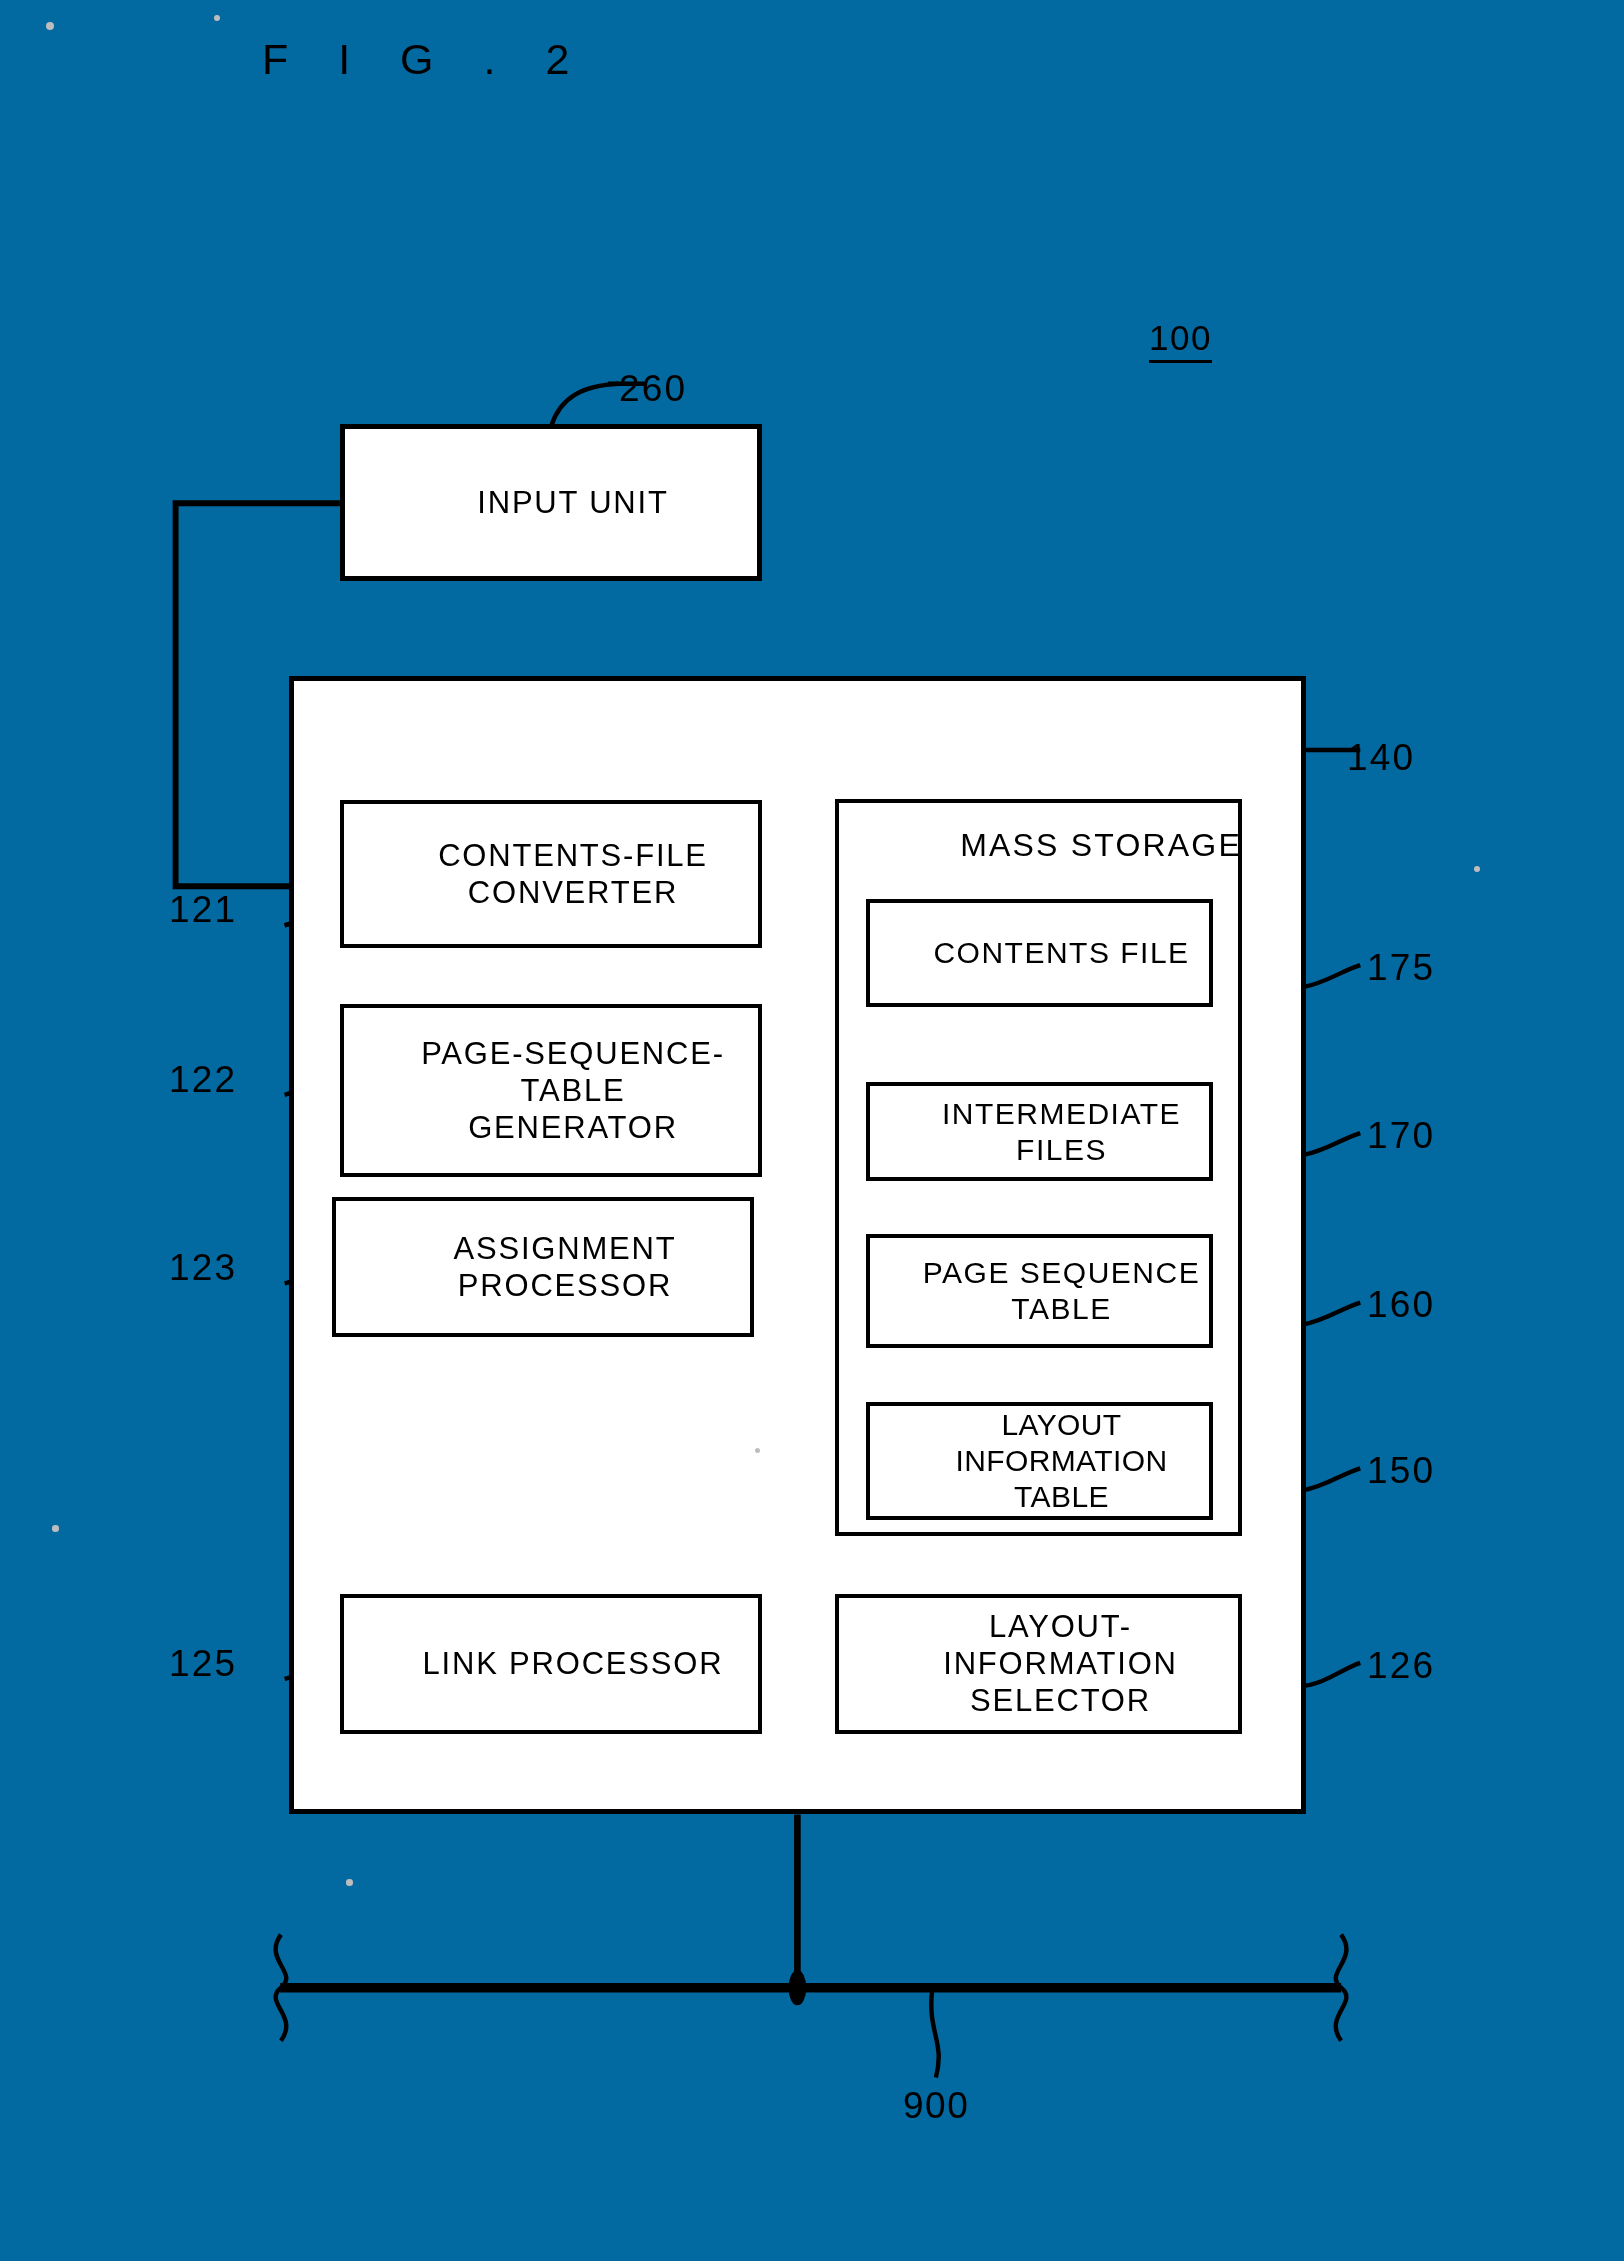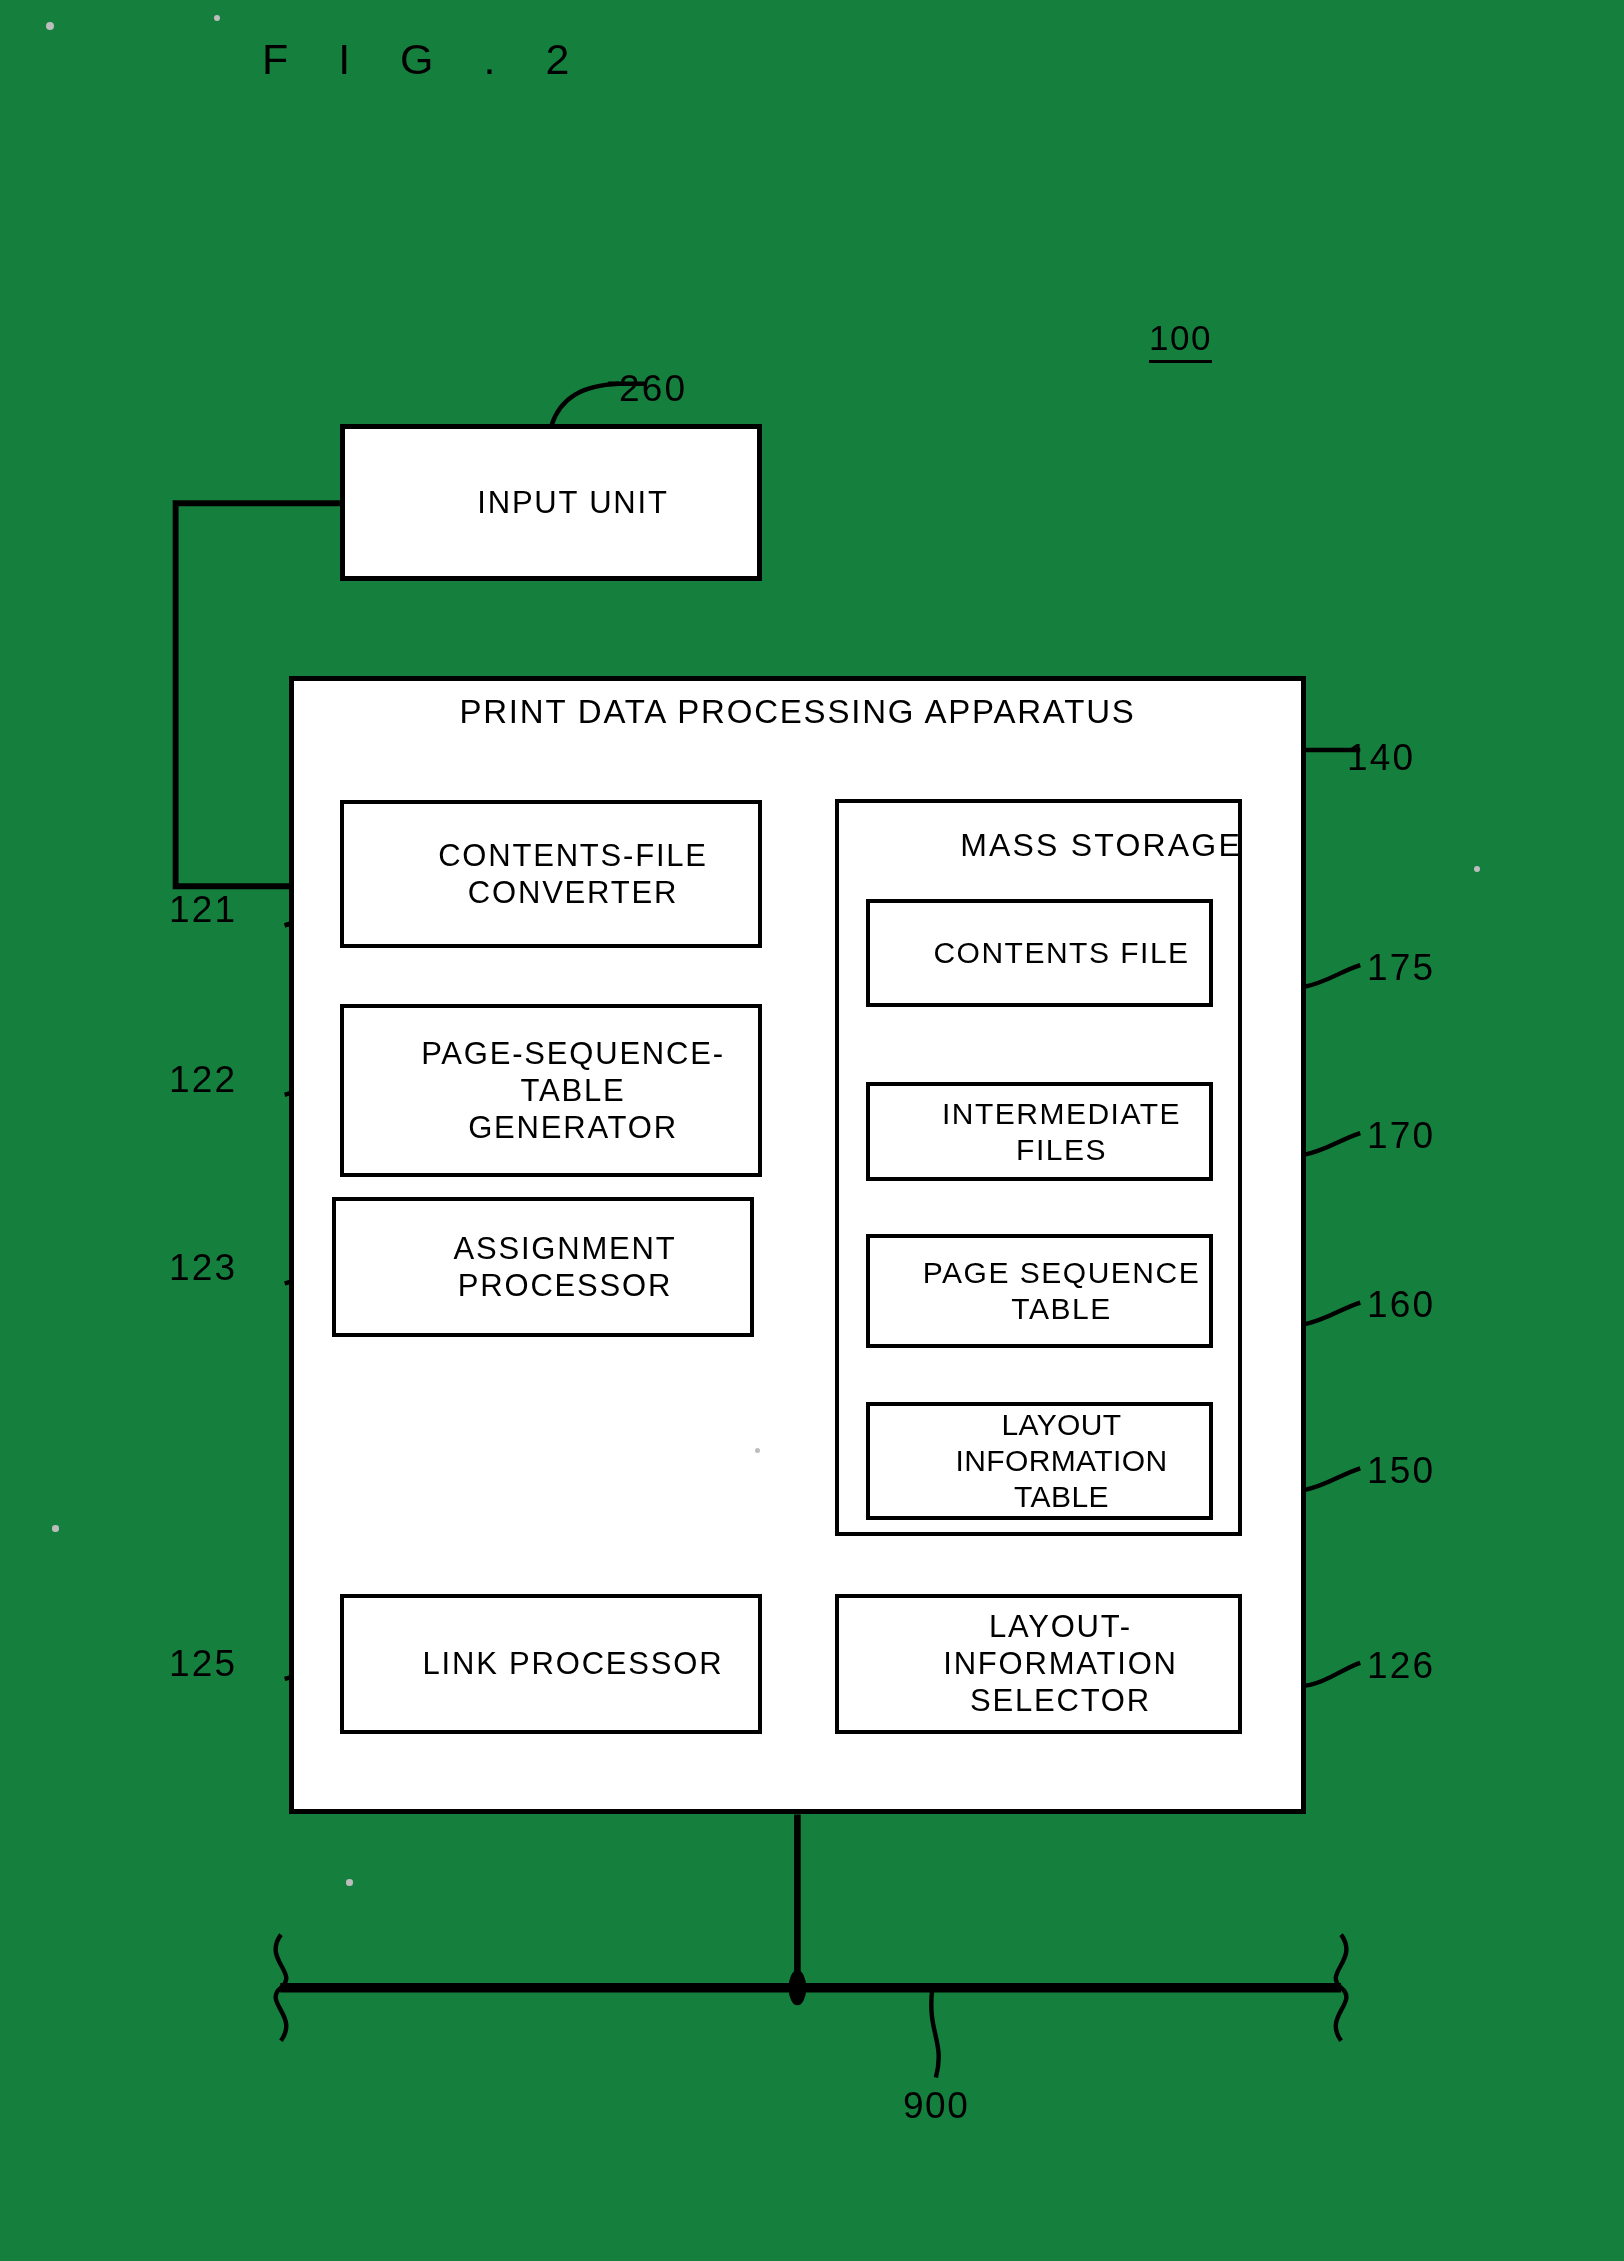--- a/index.html
+++ b/index.html
@@ -8,21 +8,21 @@
     background: #ffffff;
   }
   body {
     font-family: "Liberation Sans", sans-serif;
     color: #000000;
   }
   #page {
     position: relative;
     width: 1625px;
     height: 2261px;
-    background: #15803d;
+    background: #0369a1;
     overflow: hidden;
   }
 
   
   #fig-title {
     position: absolute;
     left: 262px;
     top: 35px;
     font-size: 43px;
     letter-spacing: 19px;
@@ -239,21 +239,20 @@
       <path d="M386,2279 C 430,2267 460,2255 520,2264 C 560,2270 560,2271 461,2271"></path>
     </g>
   </svg>
 
   <div class="box" id="input-unit-box">
     <div class="box-label centered-label">INPUT UNIT</div>
   </div>
   <div class="ref" id="ref-190">260</div>
 
   <div class="box" id="apparatus-box"></div>
-  <div id="apparatus-title">PRINT DATA PROCESSING APPARATUS</div>
 
   <div class="box box-thin" id="contents-file-converter-box">
     <div class="box-label centered-label">CONTENTS-FILE
 CONVERTER</div>
   </div>
   <div class="ref" id="ref-121">121</div>
 
   <div class="box box-thin" id="page-sequence-table-generator-box">
     <div class="box-label centered-label">PAGE-SEQUENCE-TABLE
 GENERATOR</div>

